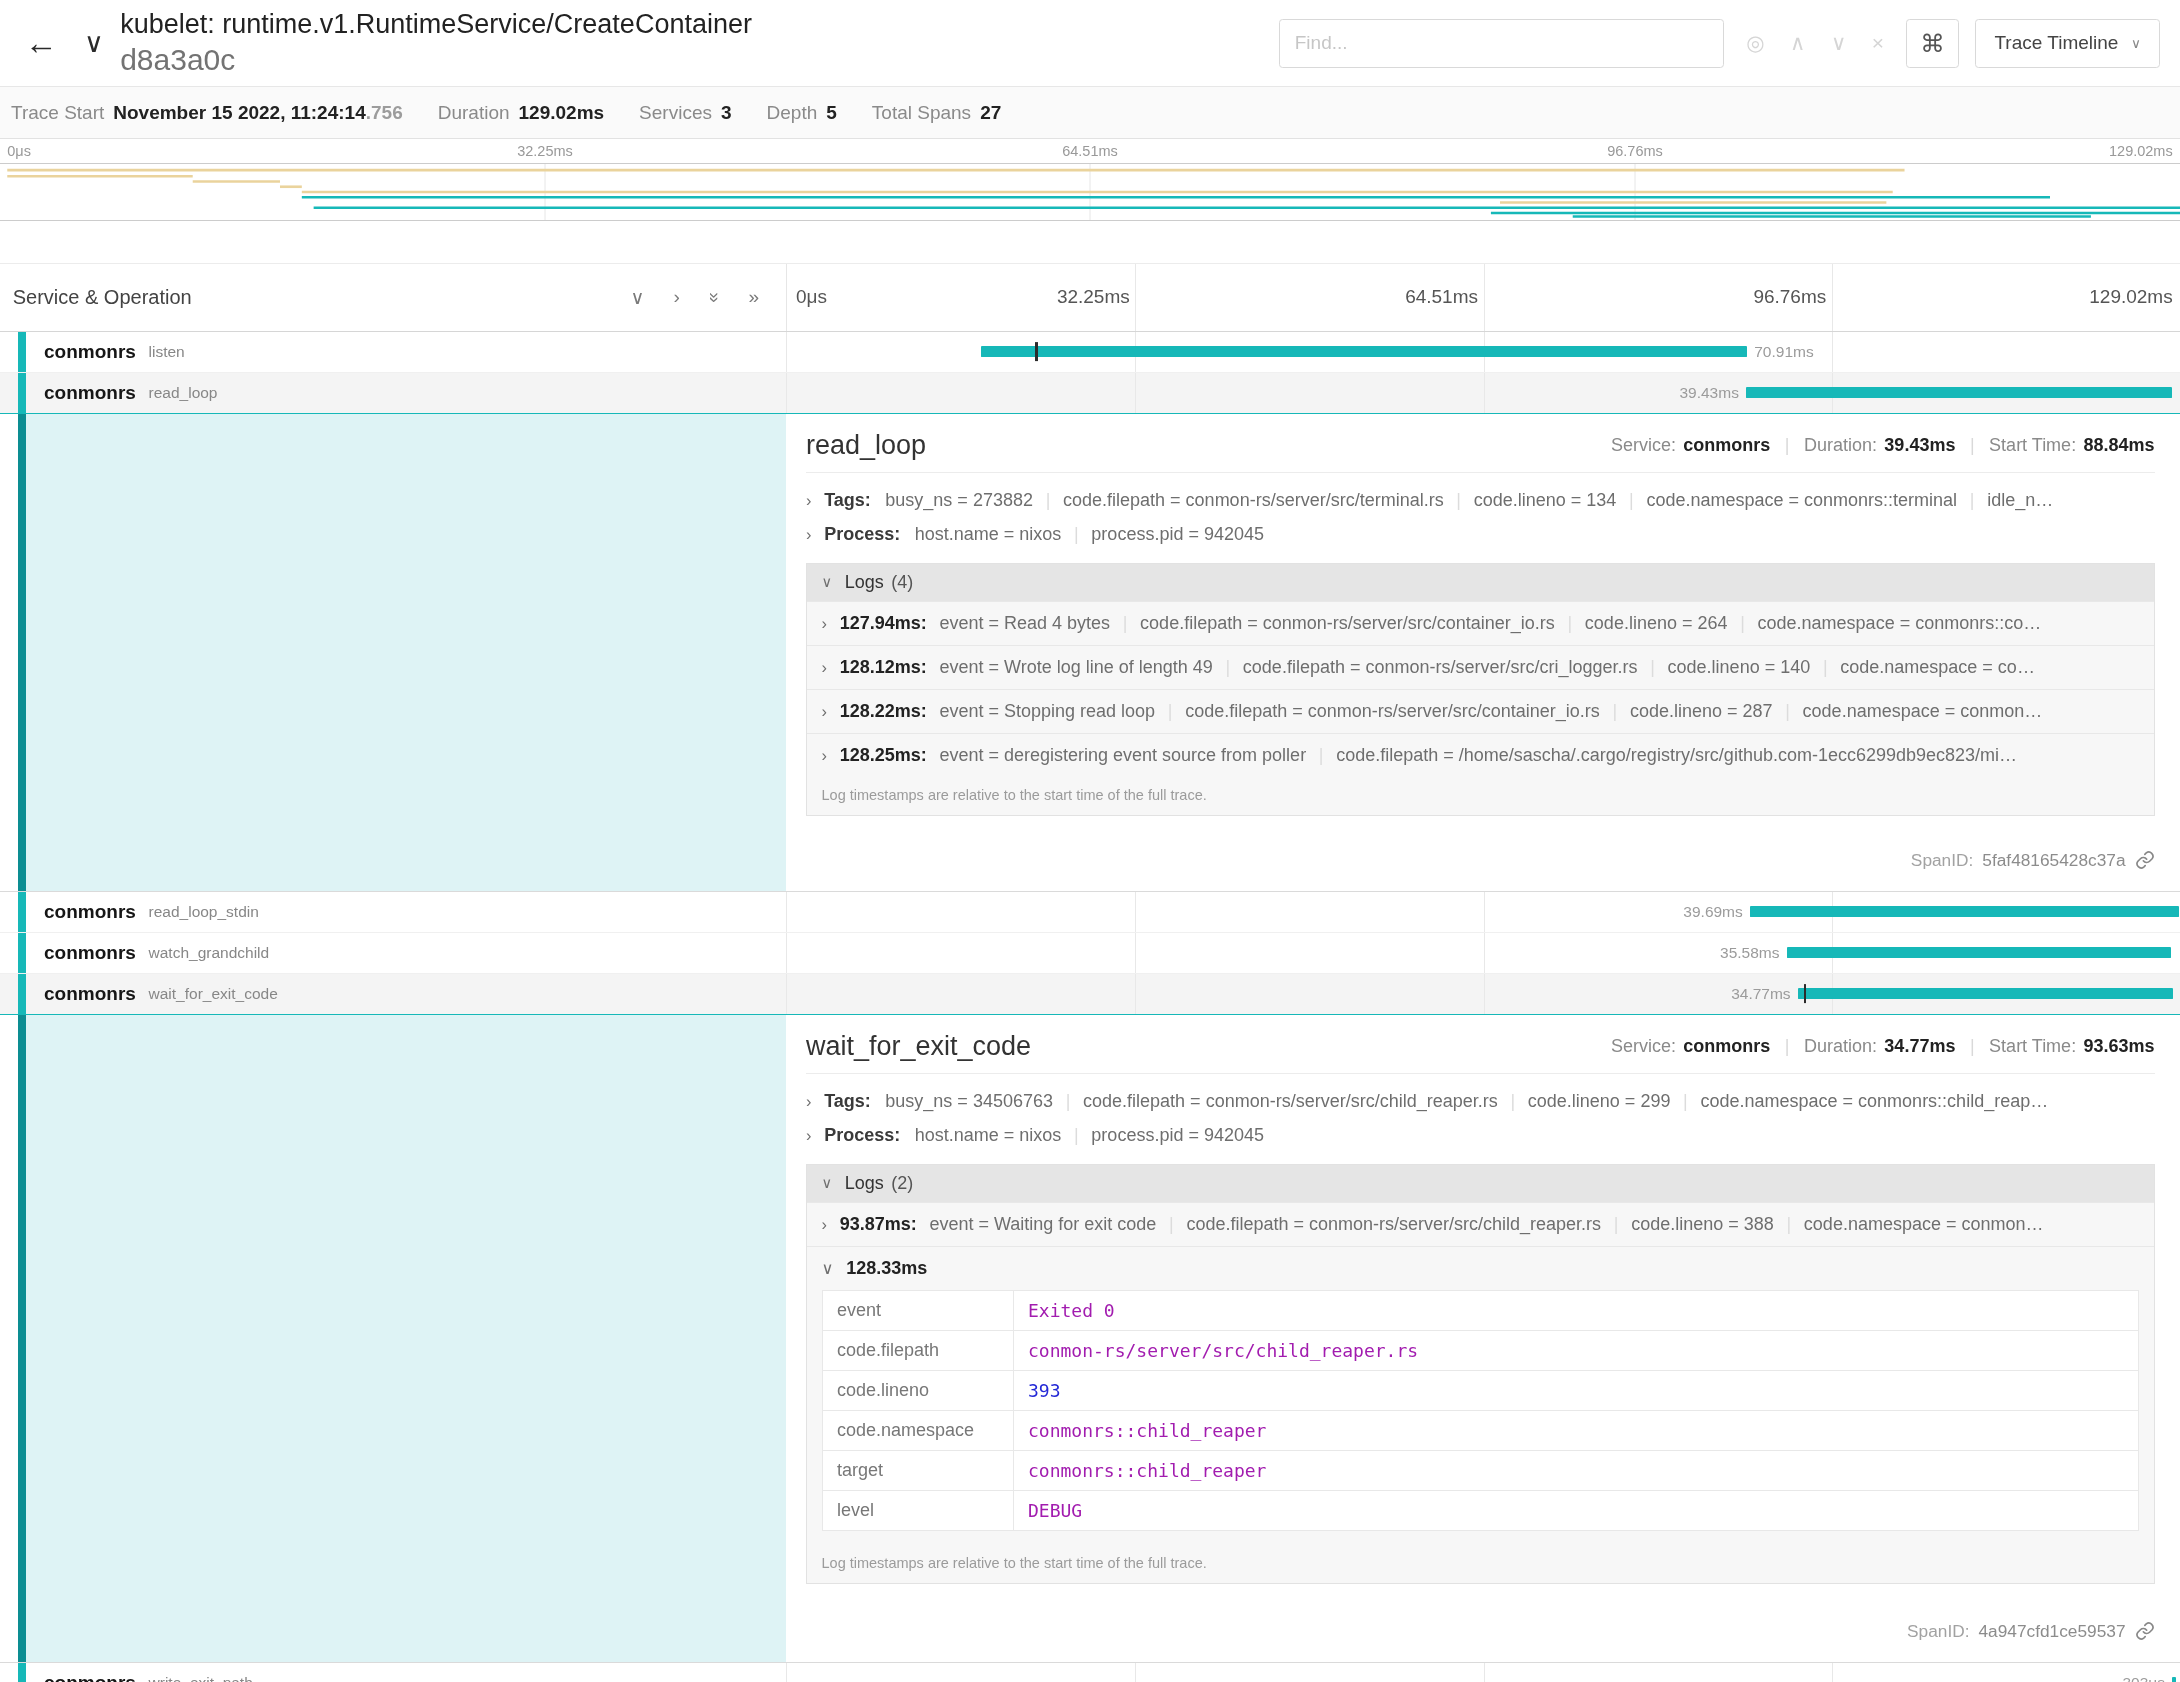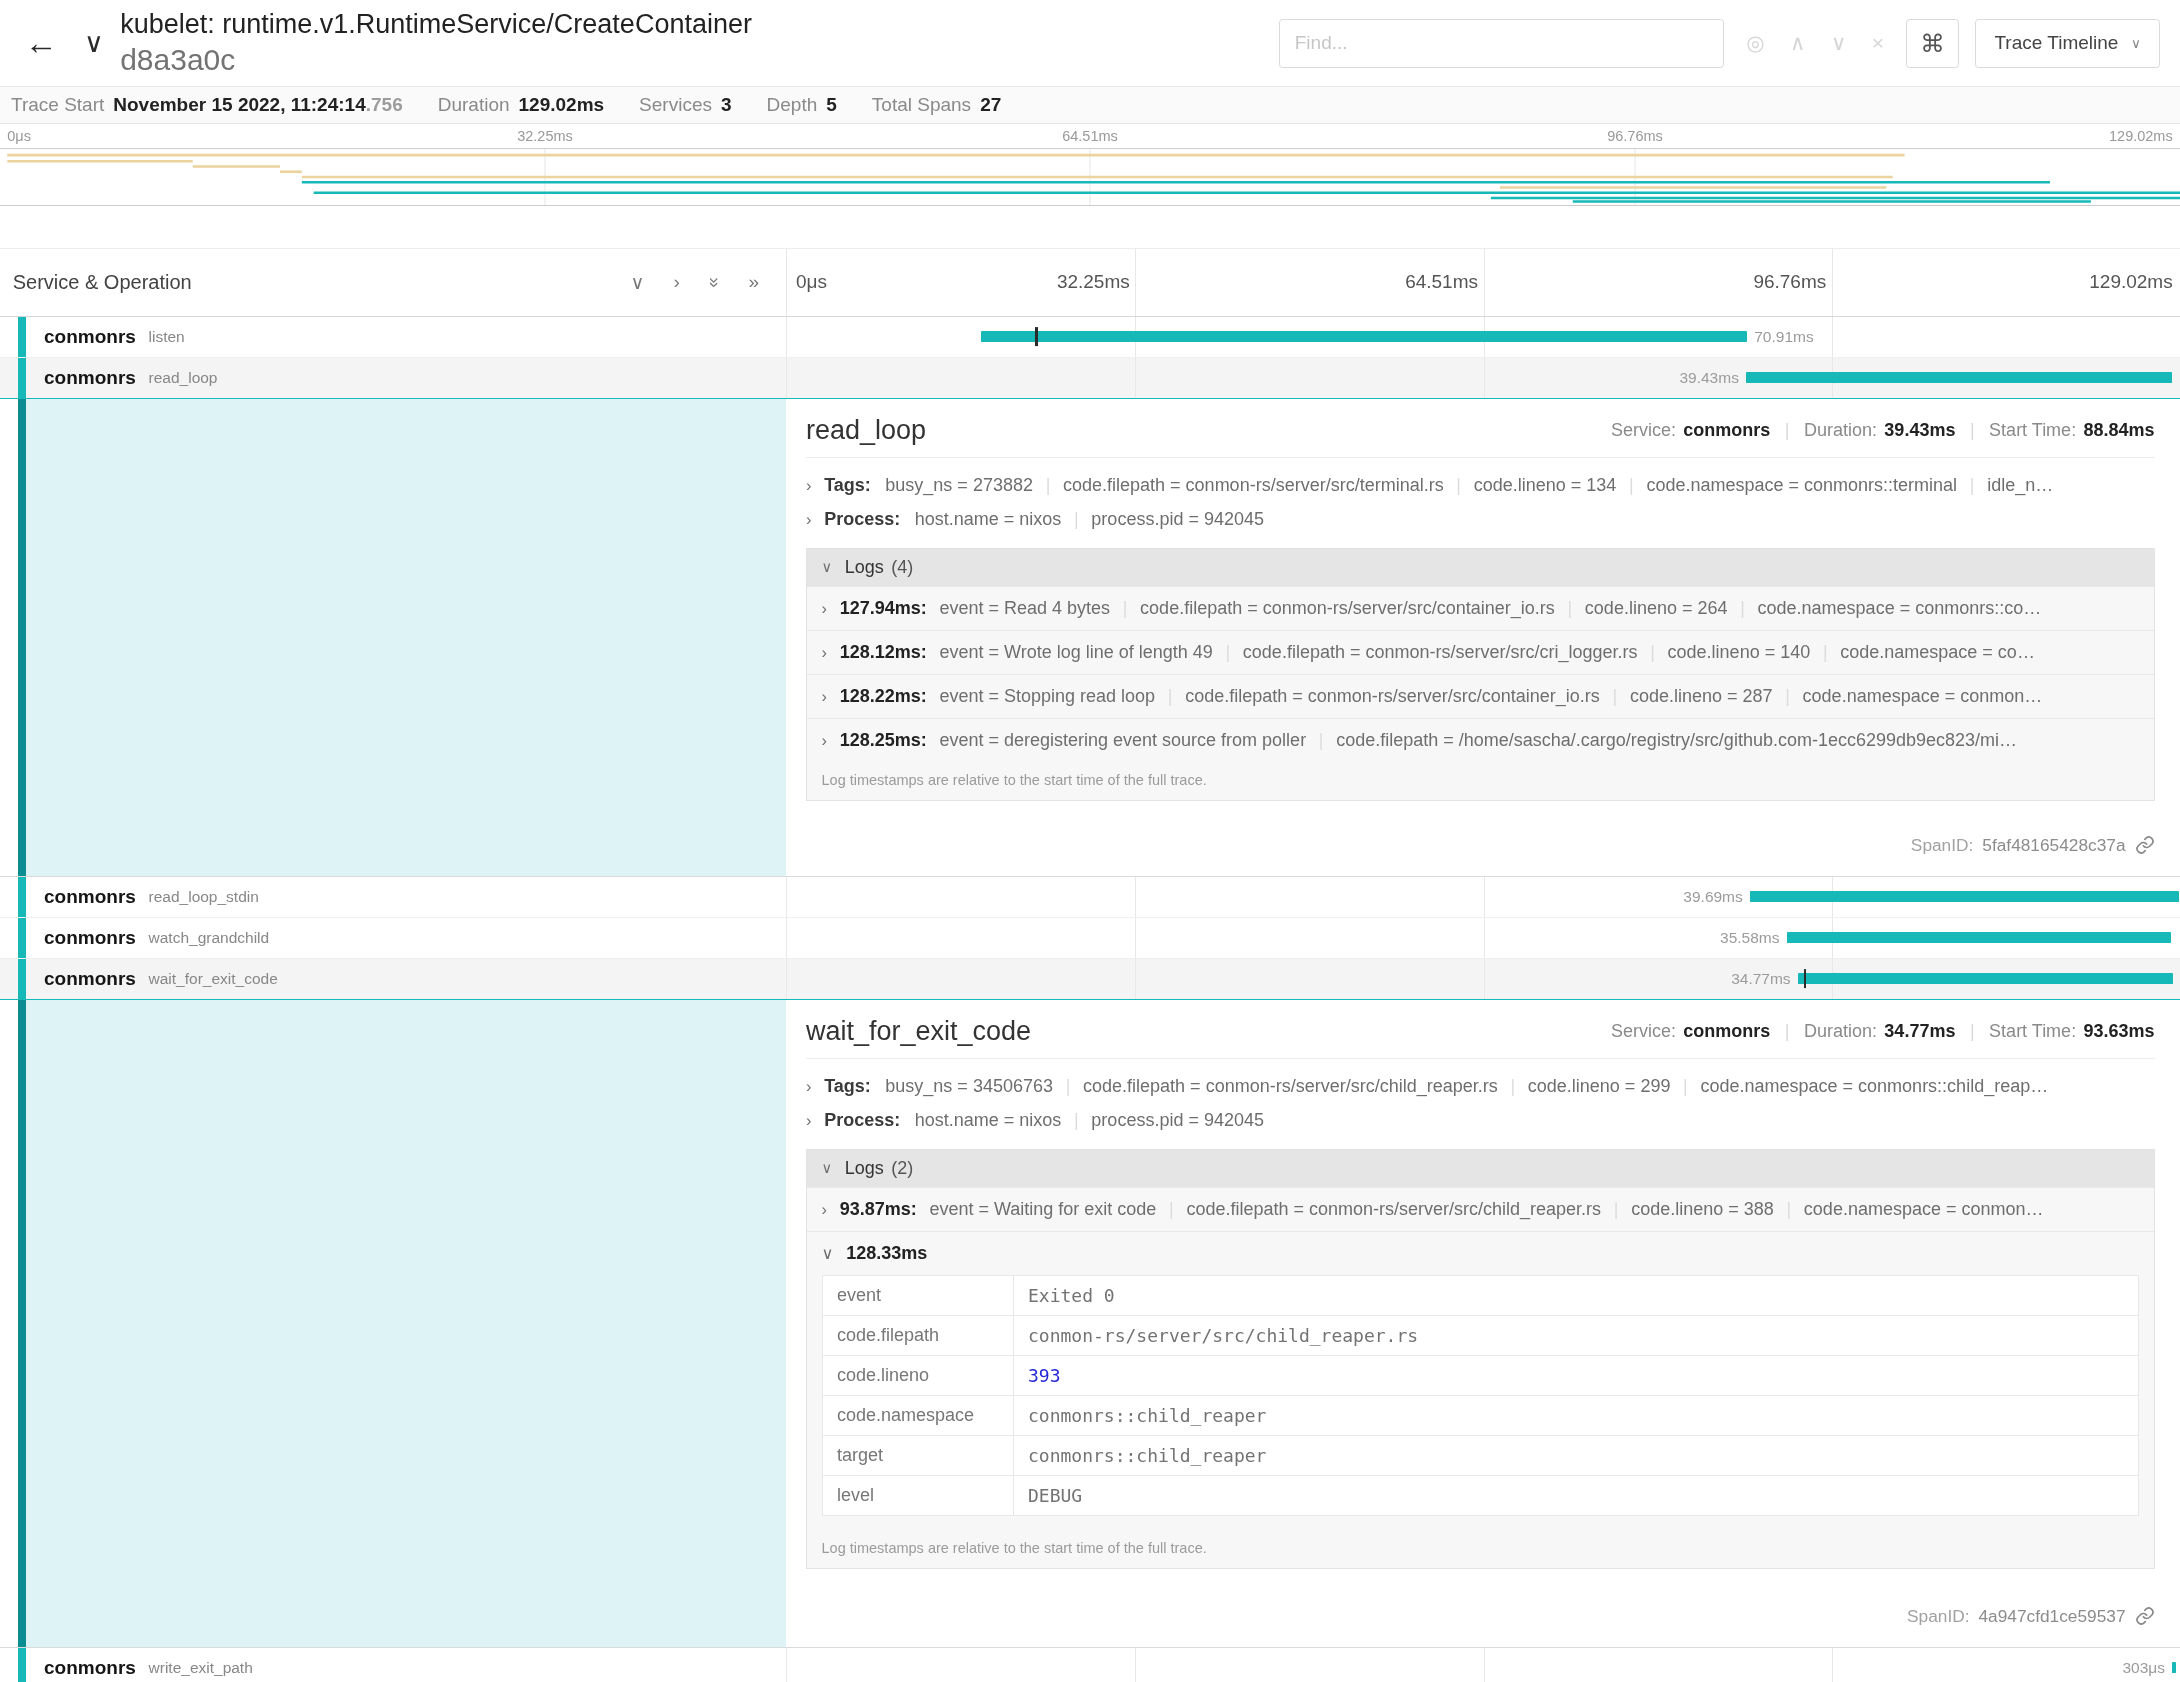--- a/index.html
+++ b/index.html
@@ -16,21 +16,21 @@
   .trace-id{font-size:30px;color:#737373;margin-top:4px}
   .spacer{flex:1}
   .find{width:445px;height:49px;border:0.9px solid #d9d9d9;border-radius:3.6px;padding:0 14.5px;font-size:19px;color:#555;outline:none;font-family:"Liberation Sans",sans-serif}
   .find::placeholder{color:#c6c6c6}
   .find-icons{display:flex;align-items:center;gap:25.5px;margin:0 22px;color:#d5d5d5;font-size:21px}
   .kbd-btn{width:53px;height:49px;border:0.9px solid #d9d9d9;border-radius:3.6px;background:#fff;font-size:24.5px;color:#555;display:flex;align-items:center;justify-content:center;cursor:pointer}
   .view-btn{height:49px;border:0.9px solid #d9d9d9;border-radius:3.6px;background:#fff;font-size:19px;color:#444;padding:0 18px;display:flex;align-items:center;gap:12.7px;margin-left:16.4px;cursor:pointer;white-space:nowrap}
   .view-btn .vchev{font-size:13.6px;color:#888}
 
   
-  .summary{height:38px;flex:0 0 auto;background:#fafafa;border-top:0.9px solid #e7e7e7;border-bottom:0.9px solid #e2e2e2;display:flex;align-items:center;padding:0 11px;gap:35px}
+  .summary{height:53px;flex:0 0 auto;background:#fafafa;border-top:0.9px solid #e7e7e7;border-bottom:0.9px solid #e2e2e2;display:flex;align-items:center;padding:0 11px;gap:35px}
   .sum-item{font-size:19px;color:#8a8a8a;display:flex;gap:9px;align-items:baseline;white-space:nowrap}
   .vwrap b{color:#222;font-weight:700}
   .vwrap .suffix{color:#9c9c9c;font-weight:700}
 
   
   .mm-ticks{position:relative;height:23.6px;flex:0 0 auto;font-size:14.5px;color:#999}
   .mt{position:absolute;top:3.6px}
   .mt0{left:7.3px}
   .mt1{left:25%;transform:translateX(-50%)}
   .mt2{left:50%;transform:translateX(-50%)}
@@ -93,21 +93,21 @@
   .logs-head .arr{font-size:14.5px}
   .logs-head b{font-weight:400;margin-right:7.3px}
   .logs-head .cnt{color:#555}
   .log-entry{display:flex;align-items:baseline;padding:11px 14.5px;border-top:0.9px solid #e8e8e8;font-size:18px;white-space:nowrap;overflow:hidden;cursor:pointer}
   .ltime{font-weight:700;color:#222;margin-right:12.7px;flex:0 0 auto}
   .log-exp{border-top:0.9px solid #e8e8e8;padding:11px 14.5px 14.5px}
   .log-exp-head{display:flex;align-items:baseline;font-size:18px;cursor:pointer}
   .kv{width:100%;border-collapse:collapse;margin-top:11px;background:#fff}
   .kv td{border:0.9px solid #e8e8e8;padding:9px 14.5px;font-size:18px;vertical-align:middle}
   .kv .k{width:191px;color:#777}
-  .kv .v{font-family:"DejaVu Sans Mono",monospace;color:#737373}
+  .kv .v{font-family:"DejaVu Sans Mono",monospace;color:#a21caf}
   .kv .v.num{color:#2328d6}
   .logs-note{font-size:14.5px;color:#9b9b9b;padding:10px 14.5px 11.8px}
   .spanid{margin-top:auto;display:flex;justify-content:flex-end;align-items:center;gap:9px;font-size:17.3px;color:#a2a2a2;padding-top:14.5px}
   .spanid .sid{color:#8c8c8c}
   .link-icon{display:inline-flex;cursor:pointer}
   .link-icon svg{width:20px;height:20px;stroke:#888;fill:none;stroke-width:2;stroke-linecap:round}
 </style>
 </head>
 <body>
 

